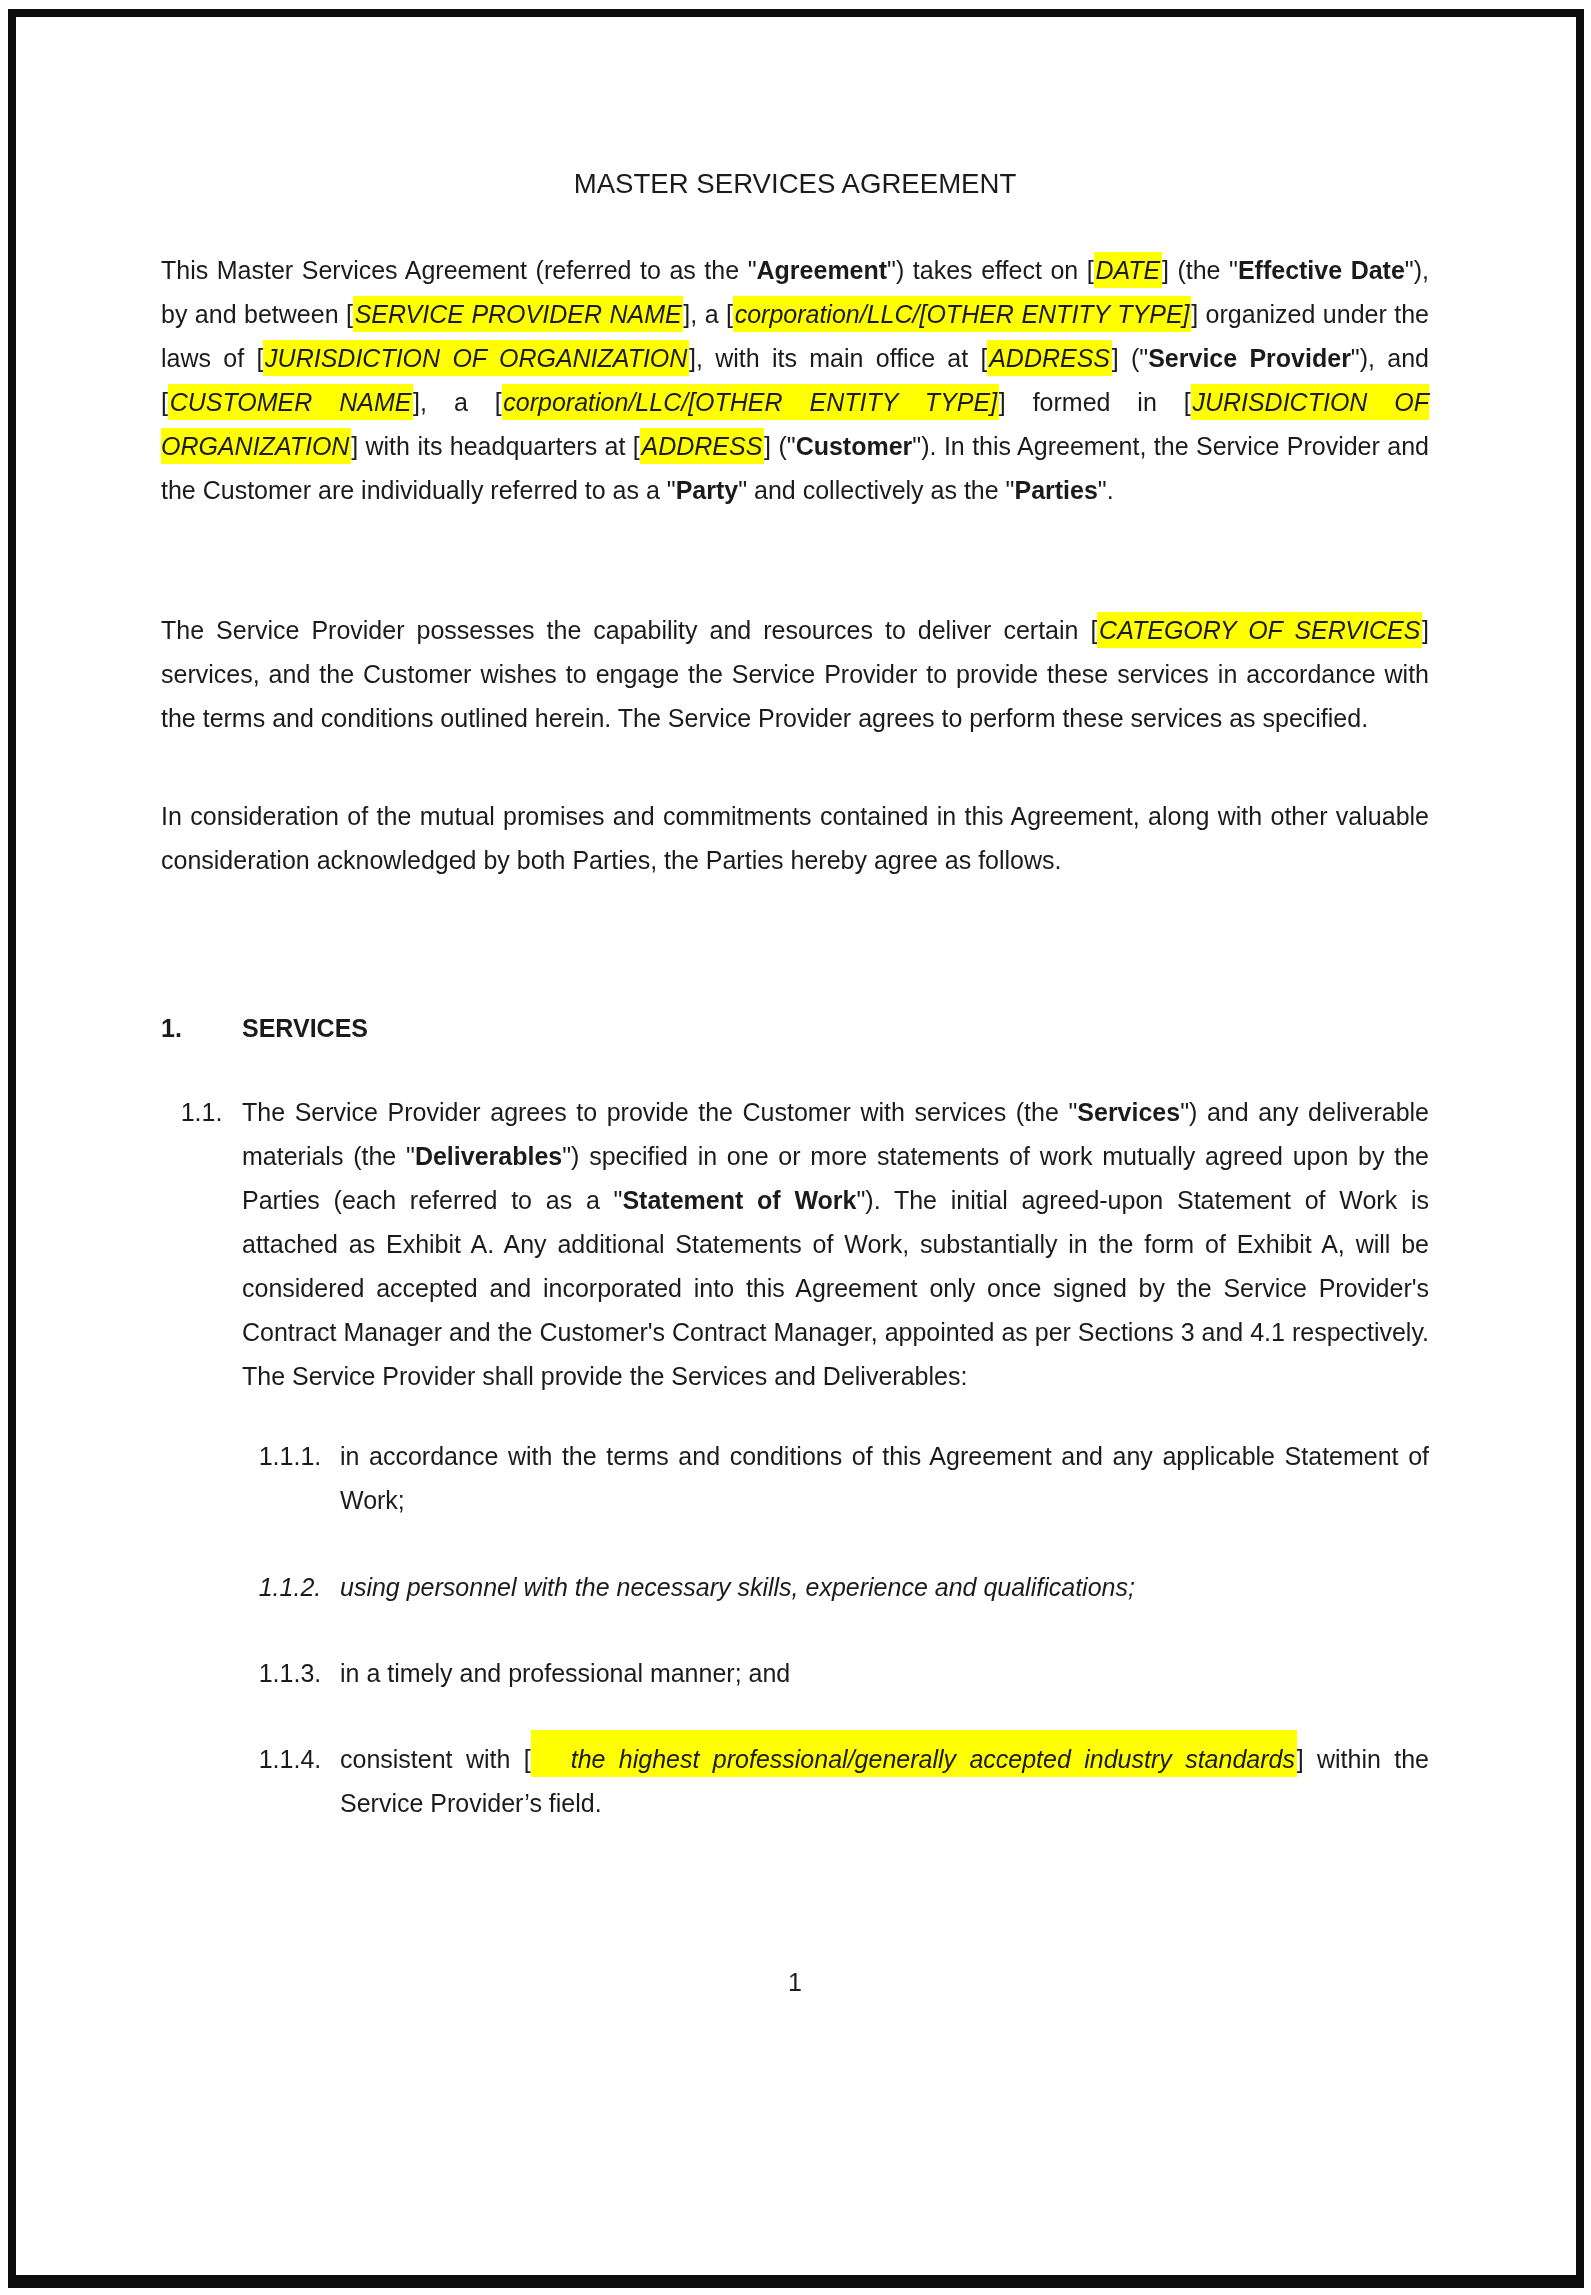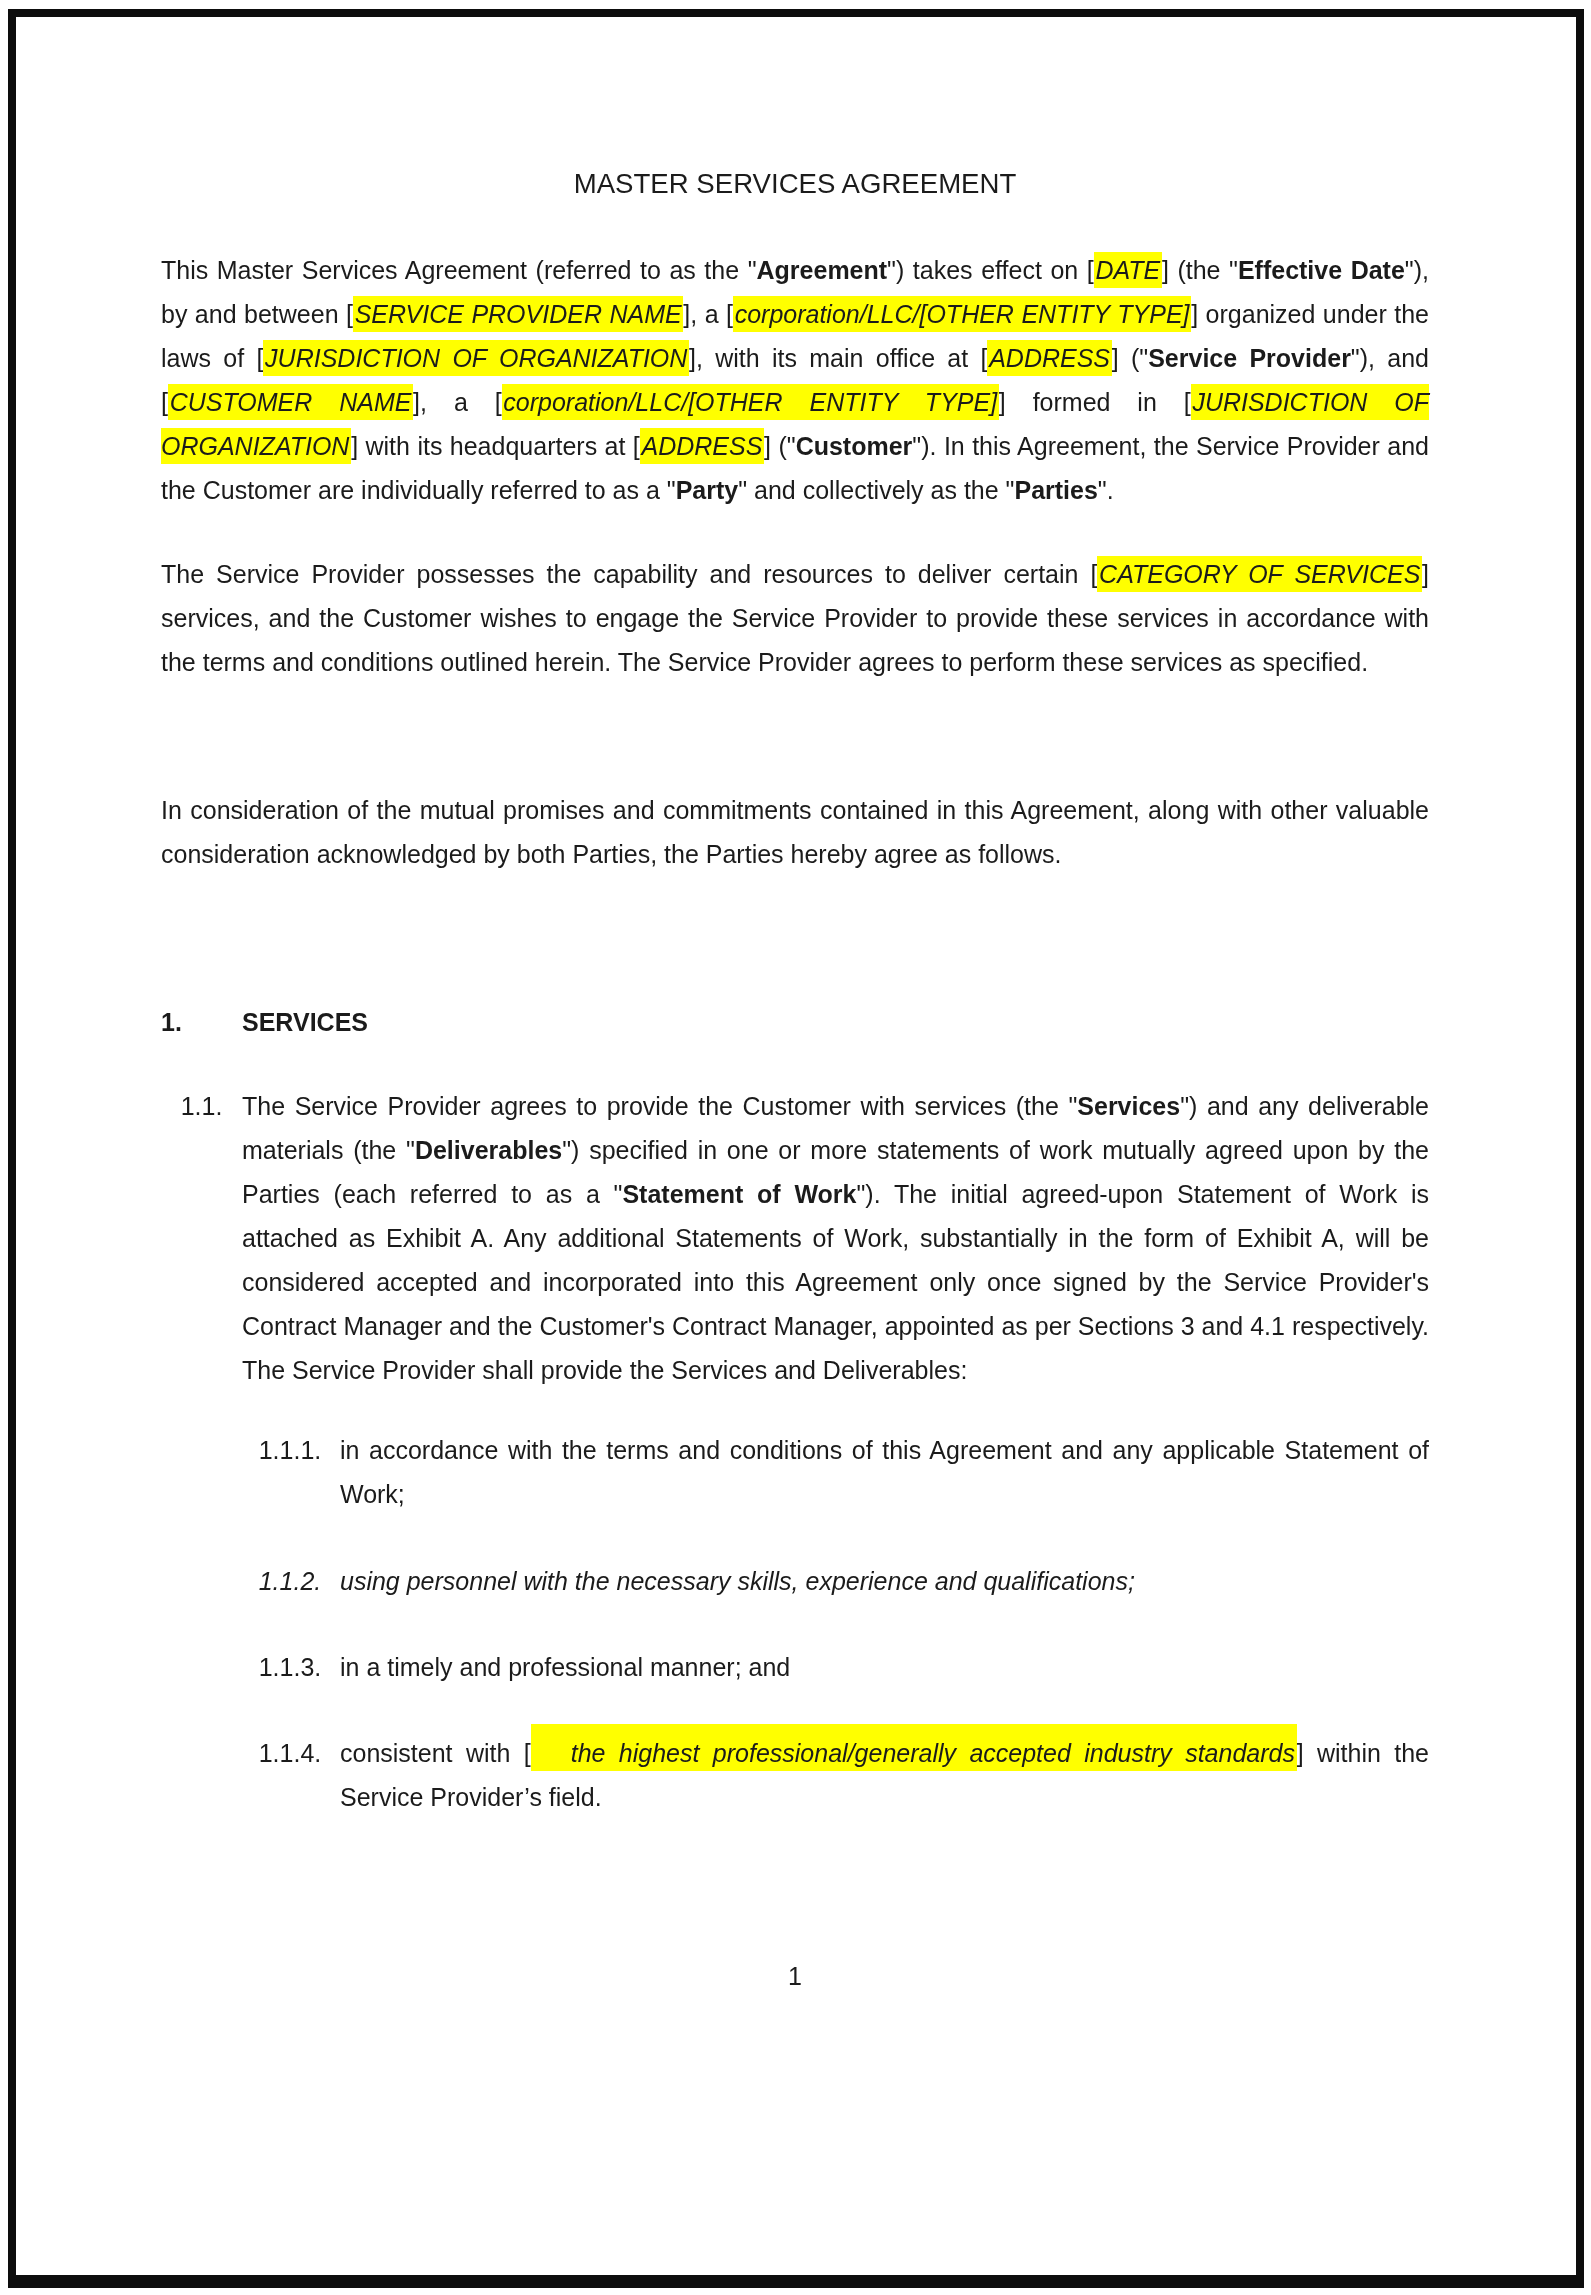--- a/index.html
+++ b/index.html
@@ -48,22 +48,22 @@
   .b{font-weight:bold;}
   mark{
     background:var(--highlight,#ffff00);
     color:inherit;
     padding:4.2px 1.7px;
     font-style:italic;
   }
   
   #blk-s1-1-4 mark{padding-top:15px;padding-left:40px;}
   #blk-intro{margin-top:48px;}
-  #blk-capability{margin-top:40px;}
-  #blk-consideration{margin-top:104px;}
+  #blk-capability{margin-top:96px;}
+  #blk-consideration{margin-top:54px;}
   #blk-h-services{margin-top:124px;}
   #blk-s1-1{margin-top:40px;}
   #blk-s1-1-1{margin-top:36px;}
   #blk-s1-1-2{margin-top:43px;font-style:italic;}
   #blk-s1-1-3{margin-top:42px;}
   #blk-s1-1-4{margin-top:42px;}
   .footer{
     margin-top:135px;
     text-align:center;
   }

